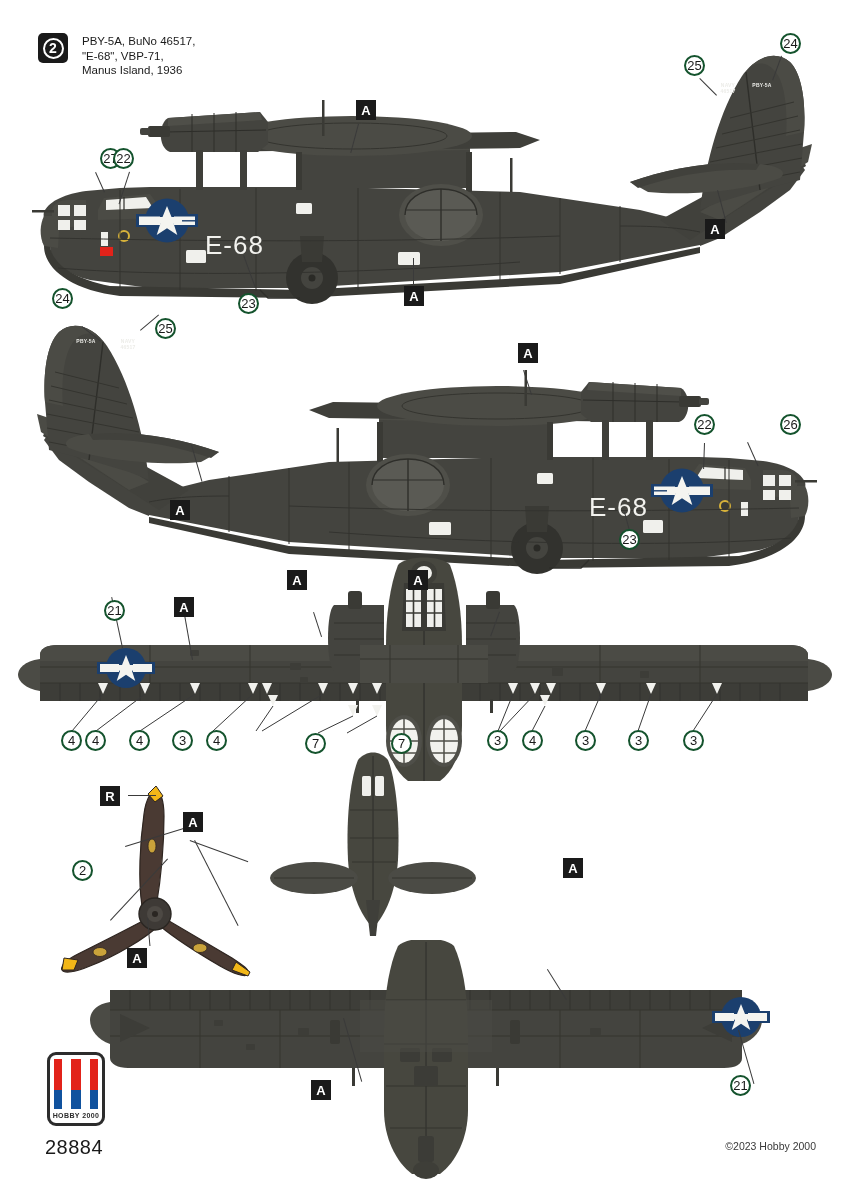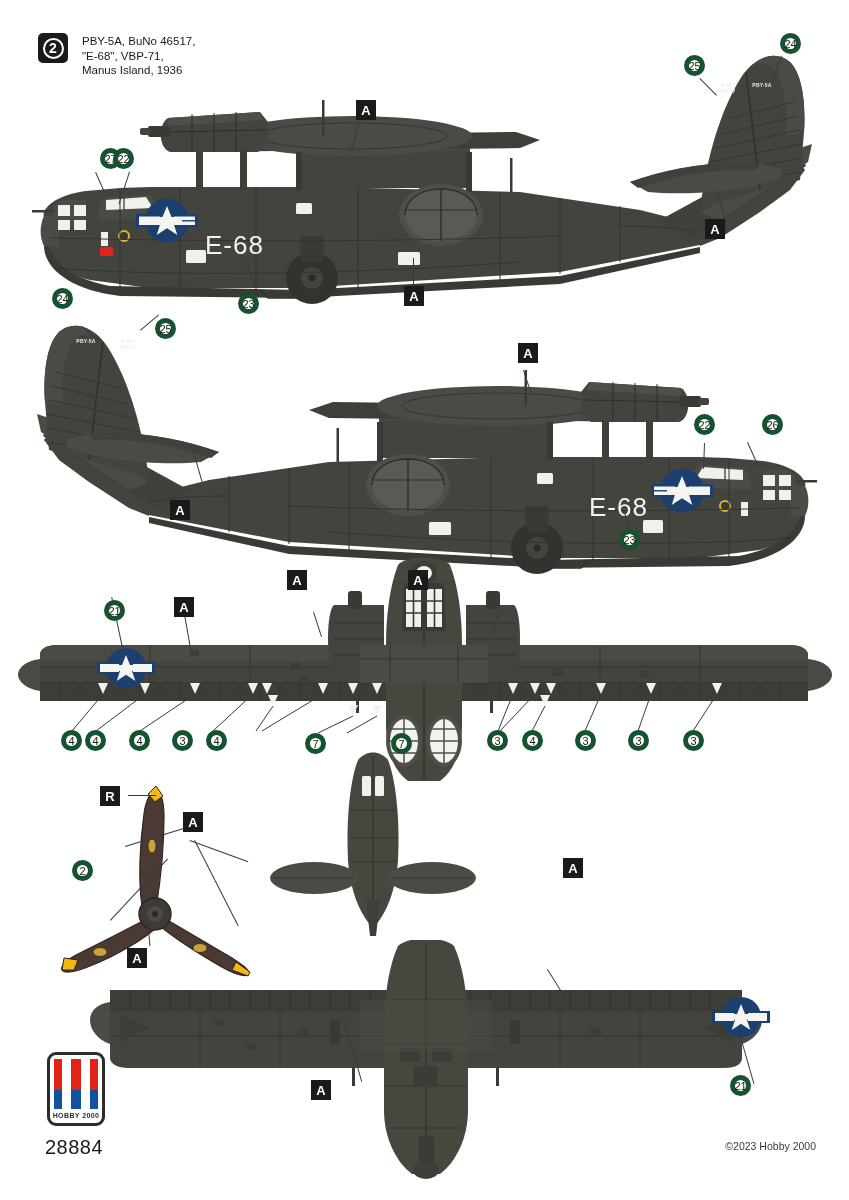--- a/index.html
+++ b/index.html
@@ -47,22 +47,22 @@
     position: absolute; left: 0; right: 0; bottom: 1px; height: 13px;
     color: #2c2c2c; font-size: 7px; font-weight: bold; letter-spacing: .4px;
     display: flex; align-items: center; justify-content: center;
   }
   #kit-no { position: absolute; left: 45px; top: 1136px; font-size: 20px; color: #1a1a1a; letter-spacing: .5px; }
   #copyright { position: absolute; right: 33px; top: 1140px; font-size: 10.5px; color: #3a3a3a; }
 
   
   .cb {           
     position: absolute; width: 21px; height: 21px; border-radius: 50%;
-    border: 5px solid #14532d; background: #fff; color: #1a1a1a;
-    font-size: 11px; display: flex; align-items: center; justify-content: center;
+    border: 2px solid #14532d; background: #fff; color: #1a1a1a;
+    font-size: 13px; display: flex; align-items: center; justify-content: center;
     z-index: 30;
   }
   .ab {           
     position: absolute; width: 20px; height: 20px;
     background: #1a1a1a; color: #fff; font-size: 13px; font-weight: bold;
     display: flex; align-items: center; justify-content: center; z-index: 30;
   }
   .ldr { position: absolute; background: #3a3a3a; transform-origin: 0 0; height: 1px; z-index: 20; }
 
   
@@ -347,21 +347,21 @@
   </div>
   <div class="stencil" style="left:68px;top:338px;width:36px;">PBY-5A</div>
 
   <div class="ldr" style="left:82px;top:326px;width:24px;transform:rotate(38deg);"></div>
   <div class="cb" style="left:52px;top:288px;">24</div>
   <div class="ldr" style="left:140px;top:330px;width:24px;transform:rotate(-40deg);"></div>
   <div class="cb" style="left:155px;top:318px;">25</div>
   <div class="ldr" style="left:705px;top:443px;width:26px;transform:rotate(92deg);"></div>
   <div class="cb" style="left:694px;top:414px;">22</div>
   <div class="ldr" style="left:748px;top:442px;width:26px;transform:rotate(66deg);"></div>
-  <div class="cb" style="left:762px;top:414px;text-align:right;">26</div>
+  <div class="cb" style="left:780px;top:414px;text-align:right;">26</div>
   <div class="ldr" style="left:625px;top:512px;width:24px;transform:rotate(75deg);"></div>
   <div class="cb" style="left:619px;top:529px;">23</div>
   <div class="ldr" style="left:524px;top:370px;width:26px;transform:rotate(72deg);"></div>
   <div class="ab" style="left:518px;top:343px;">A</div>
   <div class="ldr" style="left:192px;top:445px;width:38px;transform:rotate(74deg);"></div>
   <div class="ab" style="left:170px;top:500px;">A</div>
 
   <svg style="position:absolute;left:0px;top:555px;" width="849" height="230" viewBox="0 0 849 230">
     <g>
 

